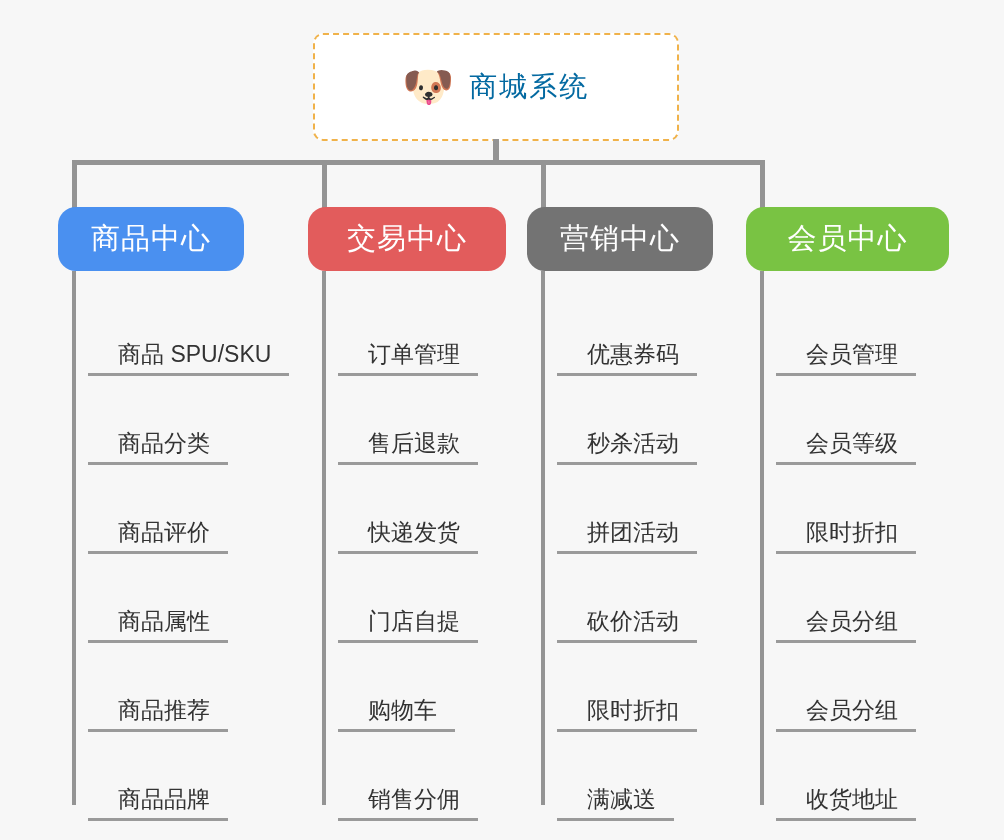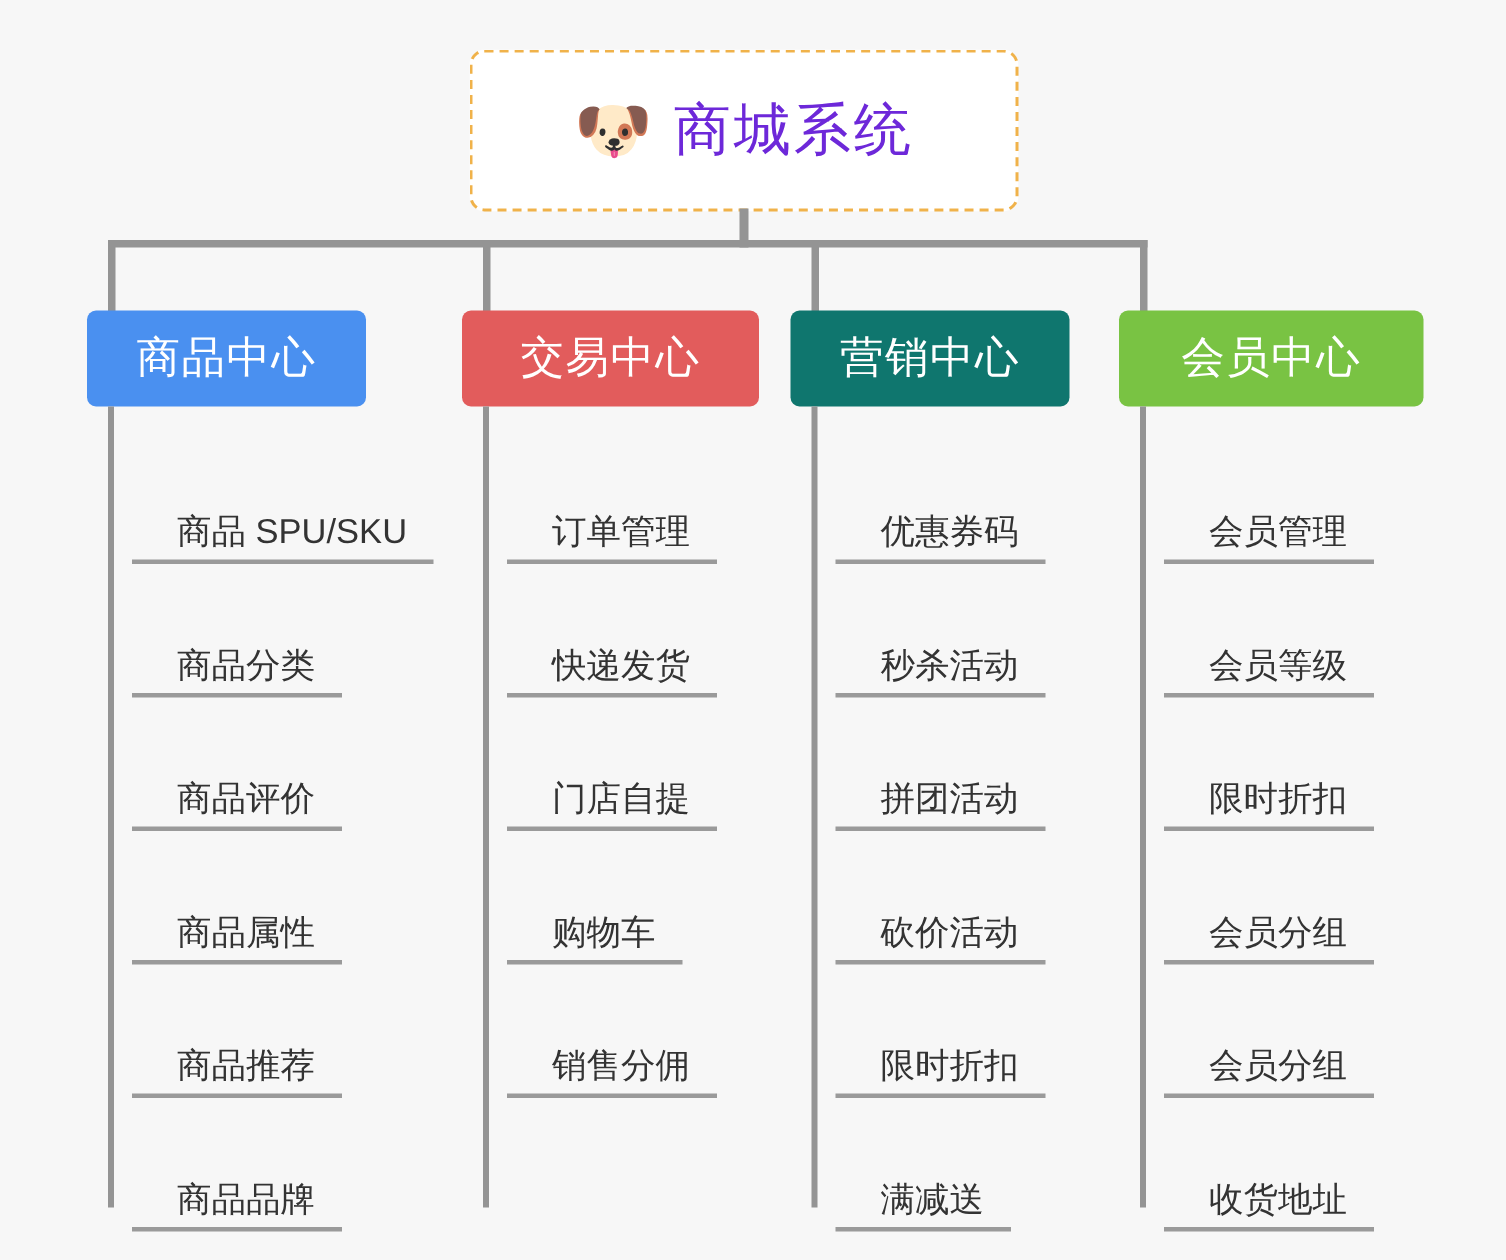--- a/index.html
+++ b/index.html
@@ -40,22 +40,22 @@
     align-items: center;
     justify-content: center;
     gap: 14px;
   }
   .root-emoji {
     font-size: 42px;
     line-height: 1;
     display: block;
   }
   .root-title {
-    font-size: 38px;
-    color: #6d28d9;
+    font-size: 28px;
+    color: #0369a1;
     letter-spacing: 2px;
     line-height: 1;
     white-space: nowrap;
   }
 
   
   .conn {
     position: absolute;
     background: #949494;
   }
@@ -76,21 +76,21 @@
     width: 5px;
     height: 48px;
   }
 
   
   .cat-header {
     position: absolute;
     top: 207px;
     height: 64px;
     box-sizing: border-box;
-    border-radius: 6px;
+    border-radius: 18px;
     display: flex;
     align-items: center;
     justify-content: center;
     color: #ffffff;
     font-size: 29px;
     letter-spacing: 1px;
     white-space: nowrap;
   }
 
   
@@ -197,41 +197,46 @@
       <div class="branch-col" style="left: 322px;">
         <div class="branch-spine" style="height: 534px;"></div>
         <ul class="leaf-list">
           <li class="leaf-item">
             <div class="leaf-inner">
               <span class="leaf-label">订单管理</span>
             </div>
           </li>
           <li class="leaf-item">
             <div class="leaf-inner">
+              <span class="leaf-label">售后退款</span>
+            </div>
+          </li>
+          <li class="leaf-item">
+            <div class="leaf-inner">
               <span class="leaf-label">快递发货</span>
             </div>
           </li>
           <li class="leaf-item">
             <div class="leaf-inner">
               <span class="leaf-label">门店自提</span>
             </div>
           </li>
           <li class="leaf-item">
             <div class="leaf-inner">
               <span class="leaf-label">购物车</span>
             </div>
           </li>
           <li class="leaf-item">
             <div class="leaf-inner">
               <span class="leaf-label">销售分佣</span>
             </div>
           </li>
         </ul>
       </div>
-      <div class="cat-header" style="left: 527px; width: 186px; background: #0f766e;">
+      <div class="cat-header" style="left: 527px; width: 186px; background: #737373;">
         <span>营销中心</span>
       </div>
       <div class="branch-col" style="left: 541px;">
         <div class="branch-spine" style="height: 534px;"></div>
         <ul class="leaf-list">
           <li class="leaf-item">
             <div class="leaf-inner">
               <span class="leaf-label">优惠券码</span>
             </div>
           </li>

